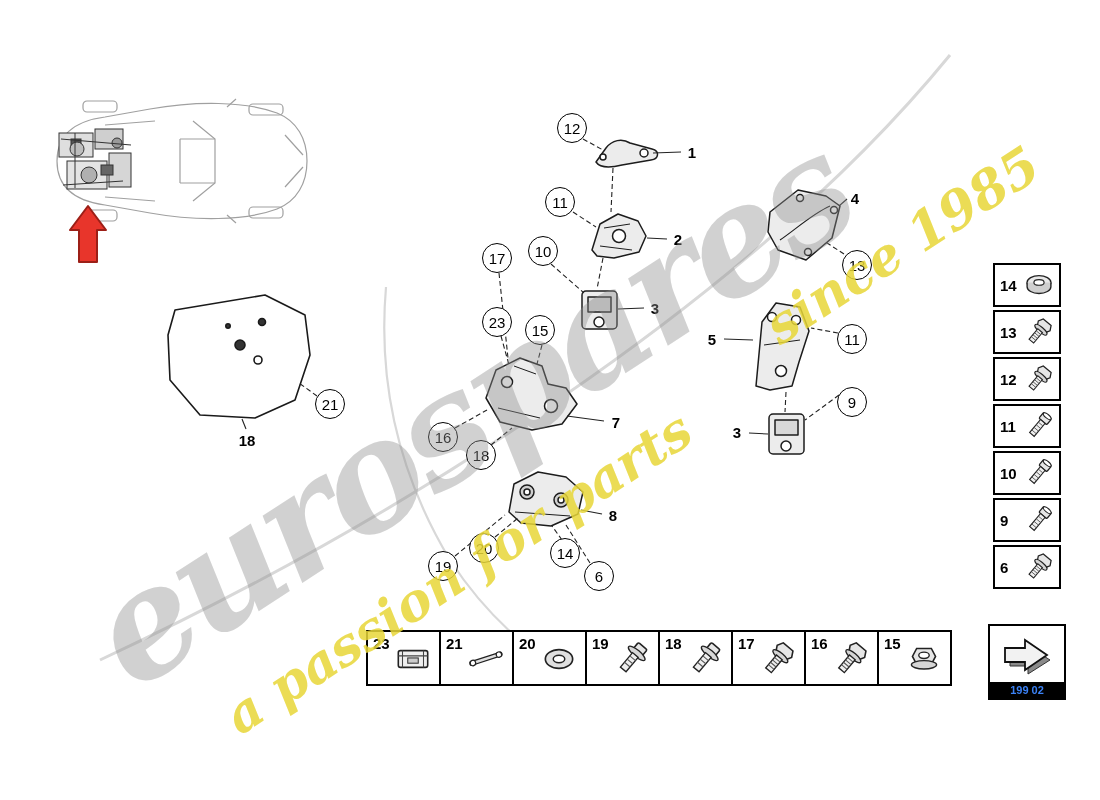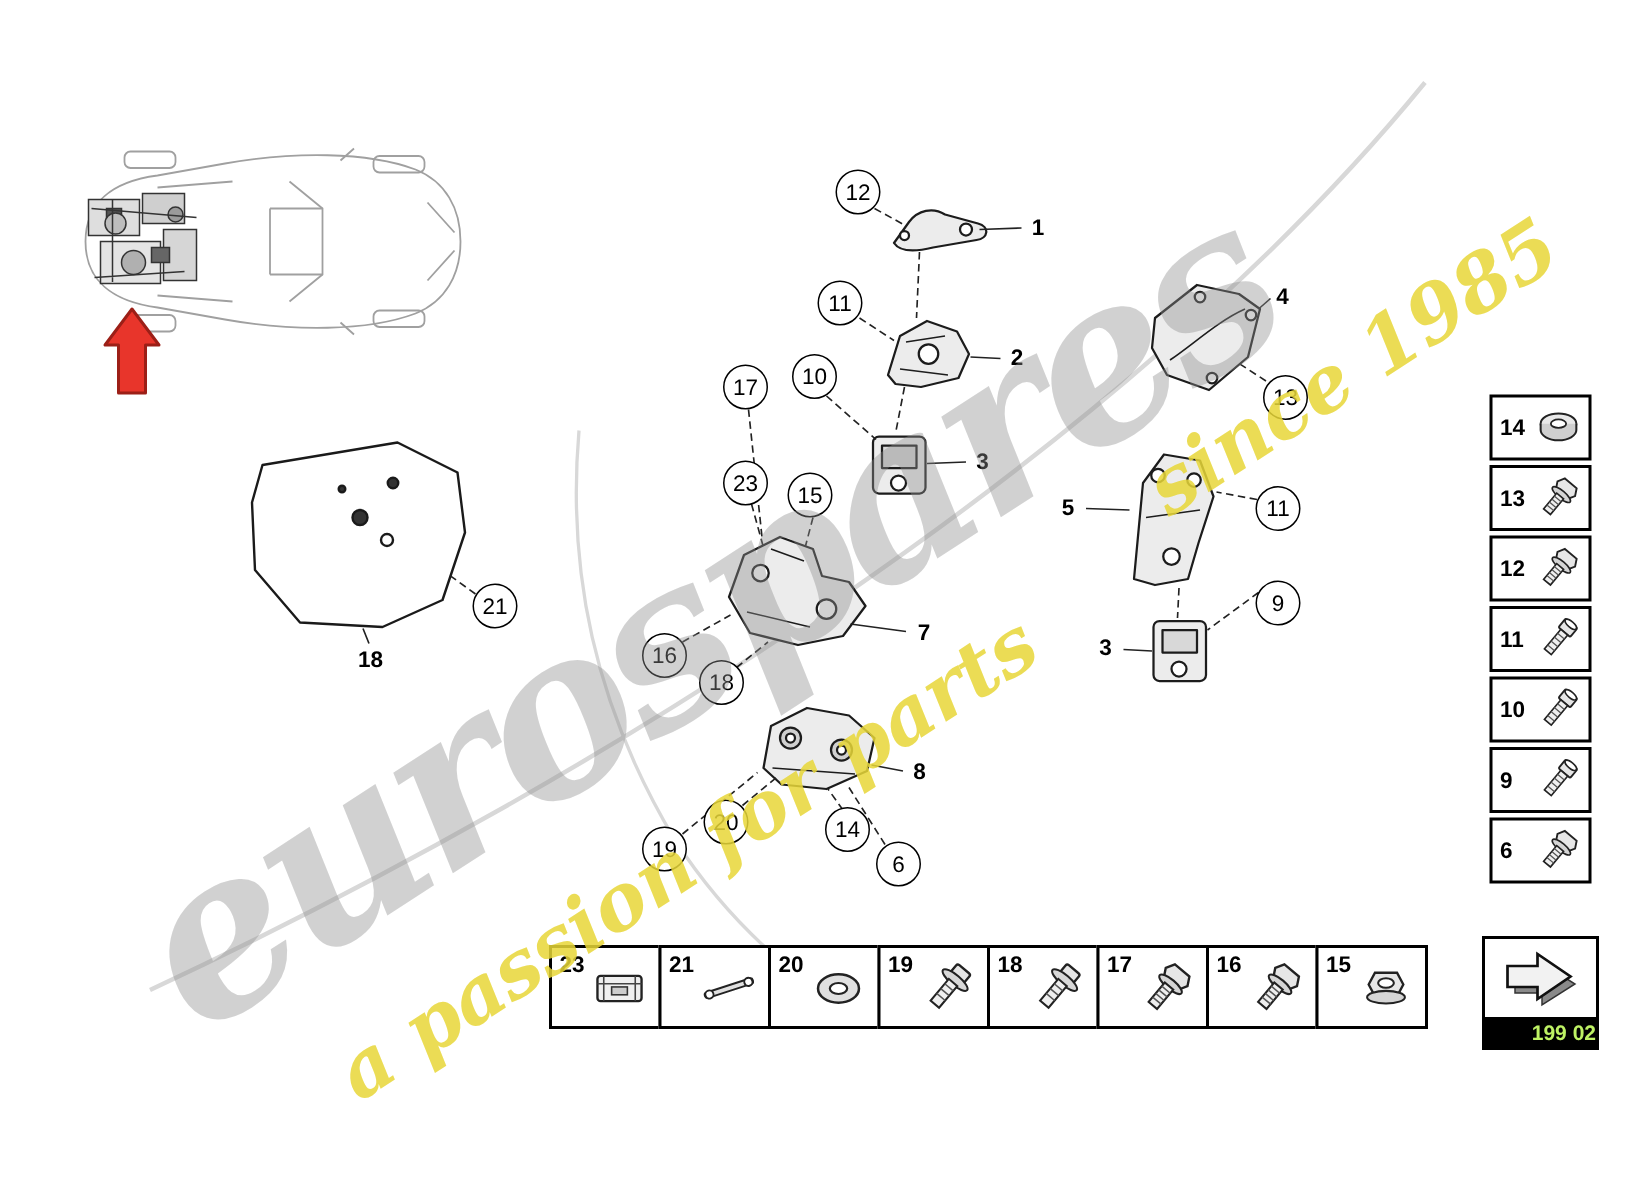--- a/index.html
+++ b/index.html
@@ -22,22 +22,22 @@
   .bottom-row{position:absolute;left:368px;top:630px;display:flex;z-index:10;}
   .bottom-box{width:75px;height:56px;border:2px solid #000;background:#fff;box-sizing:border-box;
               position:relative;margin-left:-2px;}
   .bottom-num{position:absolute;top:3px;left:5px;font-weight:bold;font-size:15px;}
   .bottom-icon{position:absolute;right:3px;bottom:4px;width:46px;height:42px;}
   
   .code-box{position:absolute;left:988px;top:624px;width:78px;height:76px;border:2px solid #000;
             background:#fff;box-sizing:border-box;display:flex;flex-direction:column;
             align-items:center;justify-content:flex-end;z-index:10;}
   .code-arrow{width:60px;height:44px;margin-bottom:2px;}
-  .code-label{width:100%;background:#000;color:#bef264;font-weight:bold;font-size:14px;
-              text-align:right;padding:2px 0;}
+  .code-label{width:100%;background:#000;color:#3b82f6;font-weight:bold;font-size:11px;
+              text-align:center;padding:2px 0;}
   
   .wm{position:absolute;pointer-events:none;white-space:nowrap;z-index:20;
       font-family:"DejaVu Serif",serif;font-style:italic;font-weight:bold;}
   .wm-brand{left:105px;top:560px;font-size:150px;letter-spacing:-6px;color:#8f8f8f;opacity:.40;
             transform:rotate(-33deg);transform-origin:0 50%;}
   .wm-tag1{left:230px;top:690px;font-size:52px;color:#e8d738;opacity:.85;
            transform:rotate(-33deg);transform-origin:0 50%;}
   .wm-tag2{left:770px;top:300px;font-size:52px;color:#e8d738;opacity:.85;
            transform:rotate(-33deg);transform-origin:0 50%;}
 </style>

